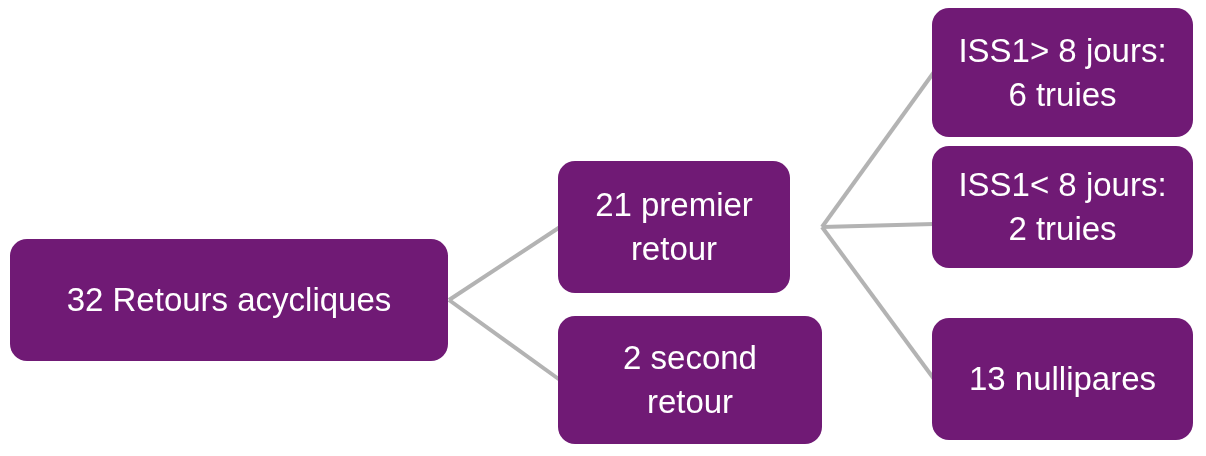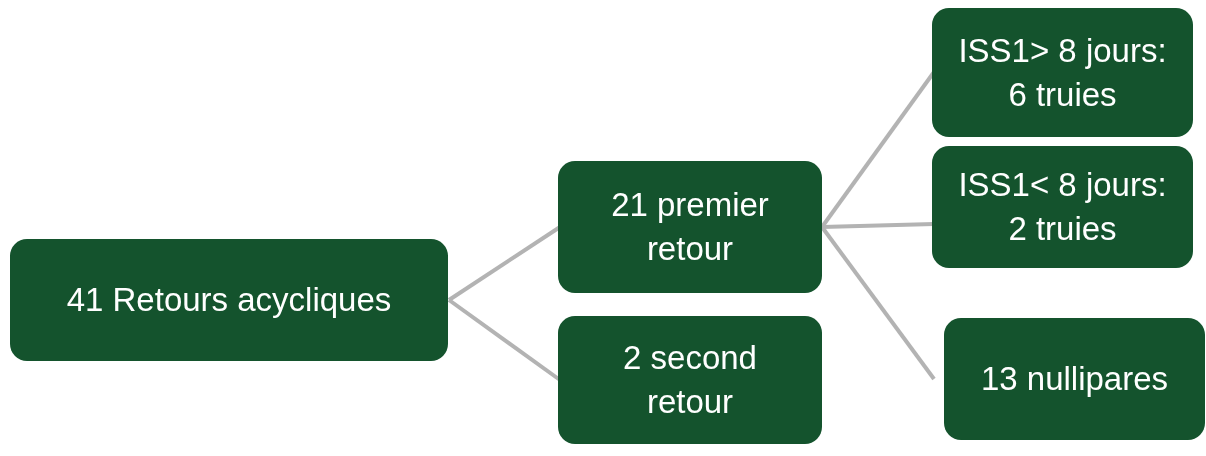--- a/index.html
+++ b/index.html
@@ -19,52 +19,52 @@
     position: absolute;
     left: 0;
     top: 0;
     width: 1206px;
     height: 456px;
     z-index: 0;
   }
   .node {
     position: absolute;
     z-index: 1;
-    background: #14532d;
+    background: #701a75;
     color: #ffffff;
     border-radius: 17px;
     display: flex;
     align-items: center;
     justify-content: center;
     text-align: center;
     font-size: 33px;
     line-height: 1.32;
     white-space: pre-line;
   }
   #node-root       { left: 10px;  top: 239px; width: 438px; height: 122px; }
-  #node-premier    { left: 558px; top: 161px; width: 264px; height: 132px; }
+  #node-premier    { left: 558px; top: 161px; width: 232px; height: 132px; }
   #node-second     { left: 558px; top: 316px; width: 264px; height: 128px; }
   #node-iss1-sup   { left: 932px; top: 8px;   width: 261px; height: 129px; }
   #node-iss1-inf   { left: 932px; top: 146px; width: 261px; height: 122px; }
-  #node-nullipares { left: 932px; top: 318px; width: 261px; height: 122px; margin-left: 12px; }
+  #node-nullipares { left: 932px; top: 318px; width: 261px; height: 122px; }
 </style>
 </head>
 <body>
 
 <div class="canvas">
 
   <svg class="connectors" viewBox="0 0 1206 456" xmlns="http://www.w3.org/2000/svg">
     <line x1="449" y1="300" x2="560" y2="227" stroke-width="4" stroke="#b3b3b3"></line>
     <line x1="449" y1="300" x2="560" y2="380" stroke-width="4" stroke="#b3b3b3"></line>
     <line x1="822" y1="227" x2="934" y2="72" stroke-width="4" stroke="#b3b3b3"></line>
     <line x1="822" y1="227" x2="934" y2="224" stroke-width="4" stroke="#b3b3b3"></line>
     <line x1="822" y1="227" x2="934" y2="379" stroke-width="4" stroke="#b3b3b3"></line>
   </svg>
 
-  <div class="node" id="node-root">41 Retours acycliques</div>
+  <div class="node" id="node-root">32 Retours acycliques</div>
 
   <div class="node" id="node-premier">21 premier
 retour</div>
 
   <div class="node" id="node-second">2 second
 retour</div>
 
   <div class="node" id="node-iss1-sup">ISS1&gt; 8 jours:
 6 truies</div>
 

